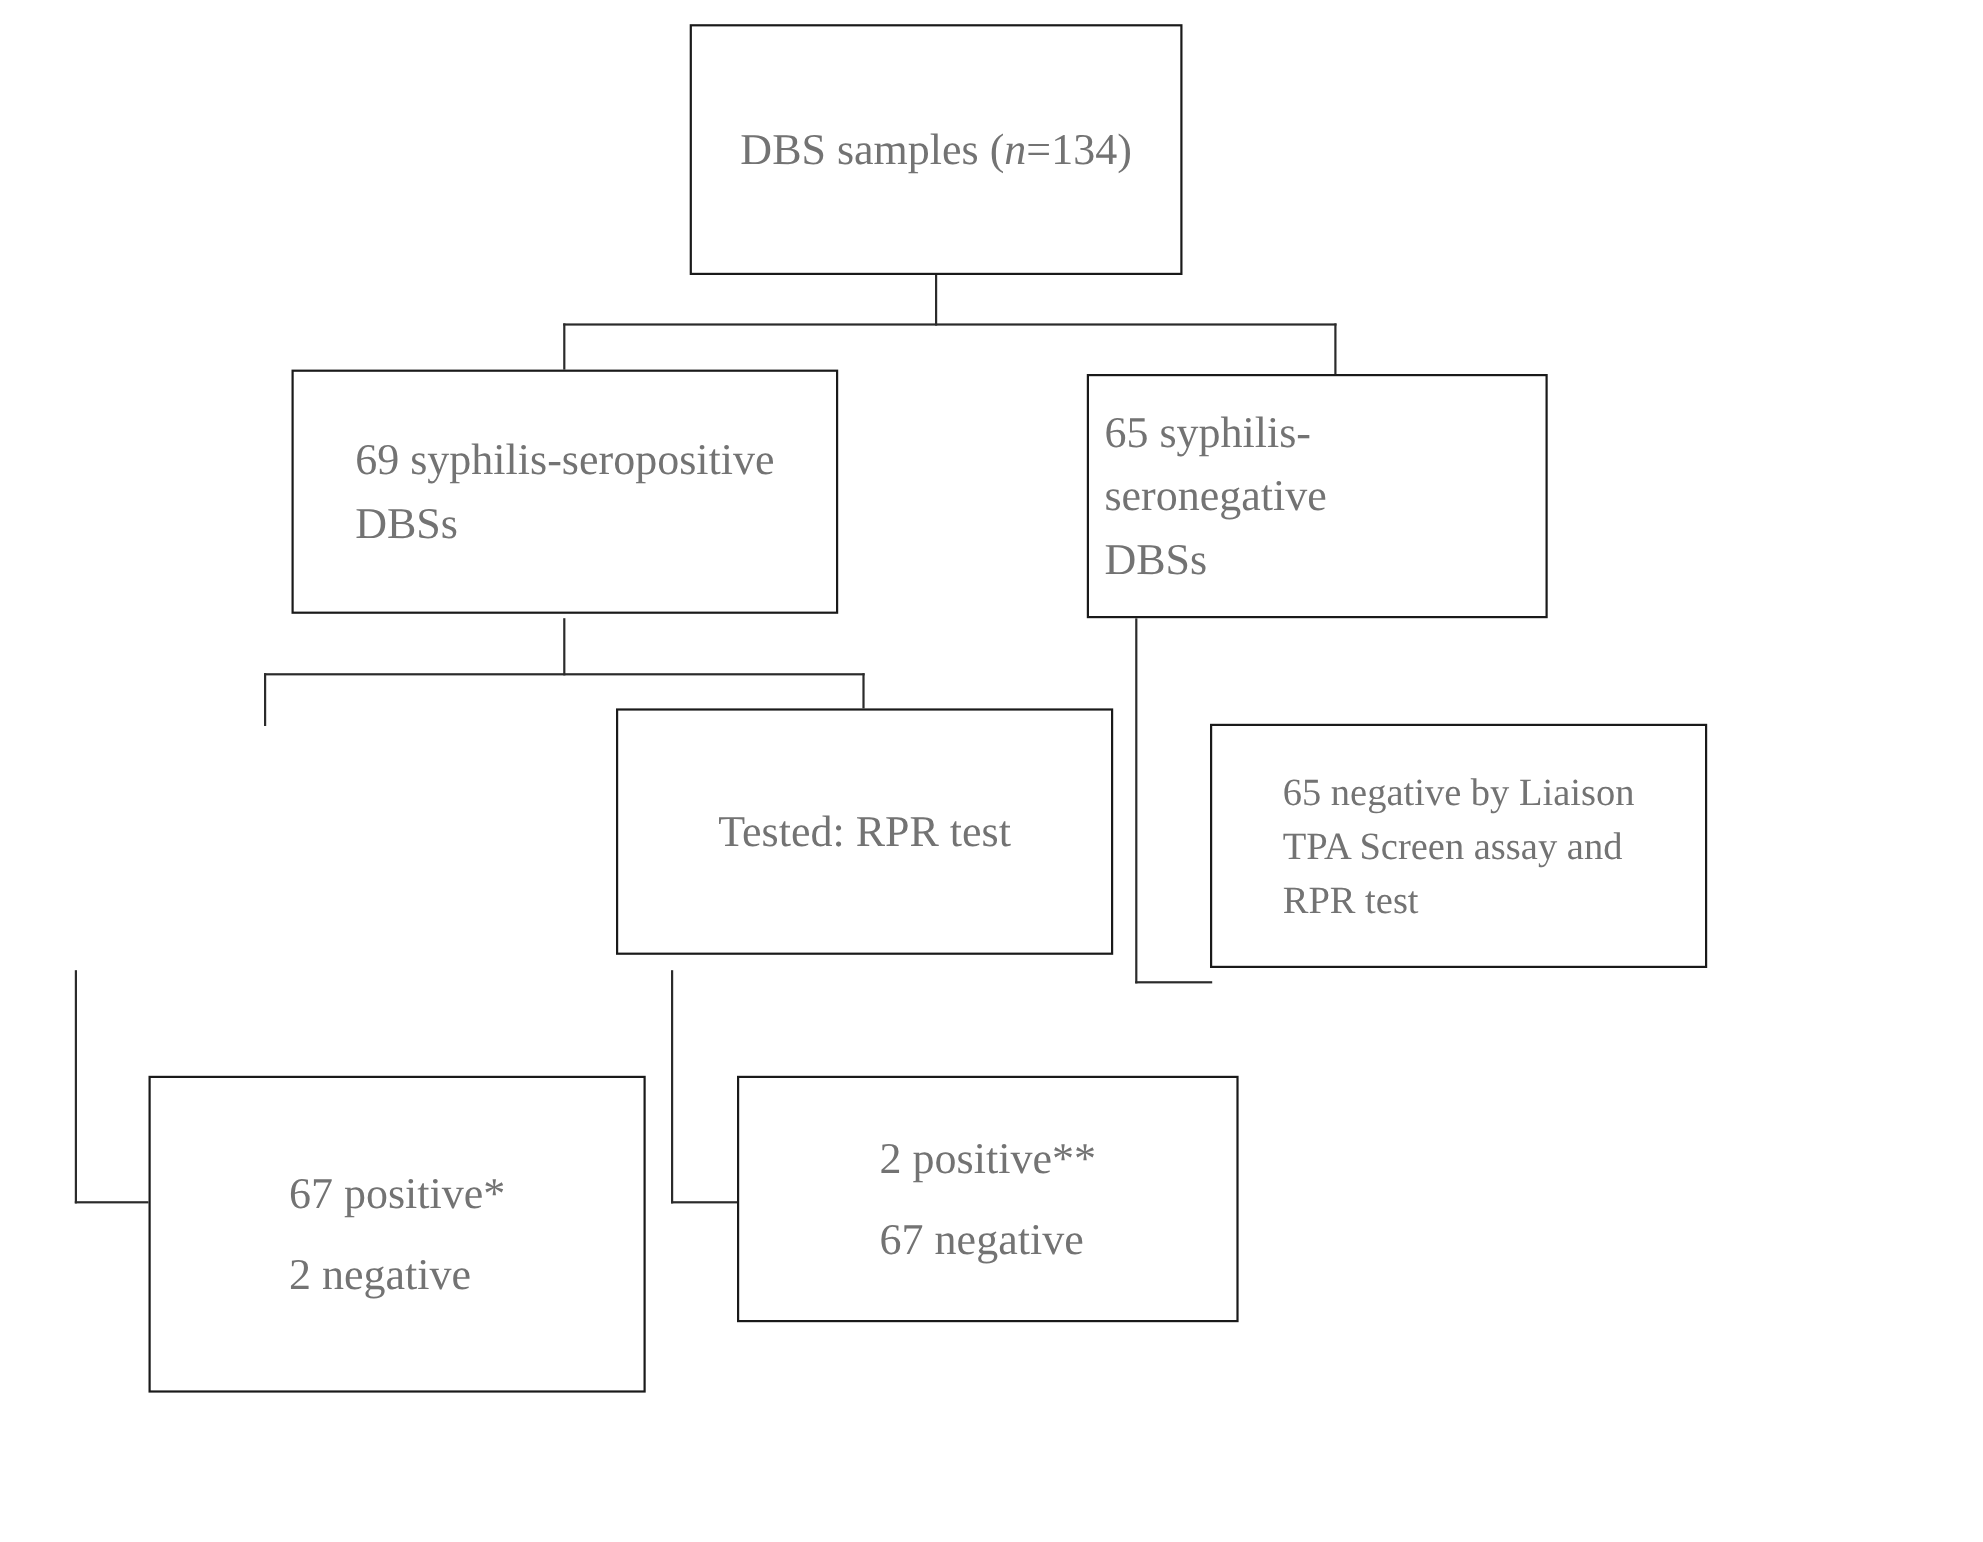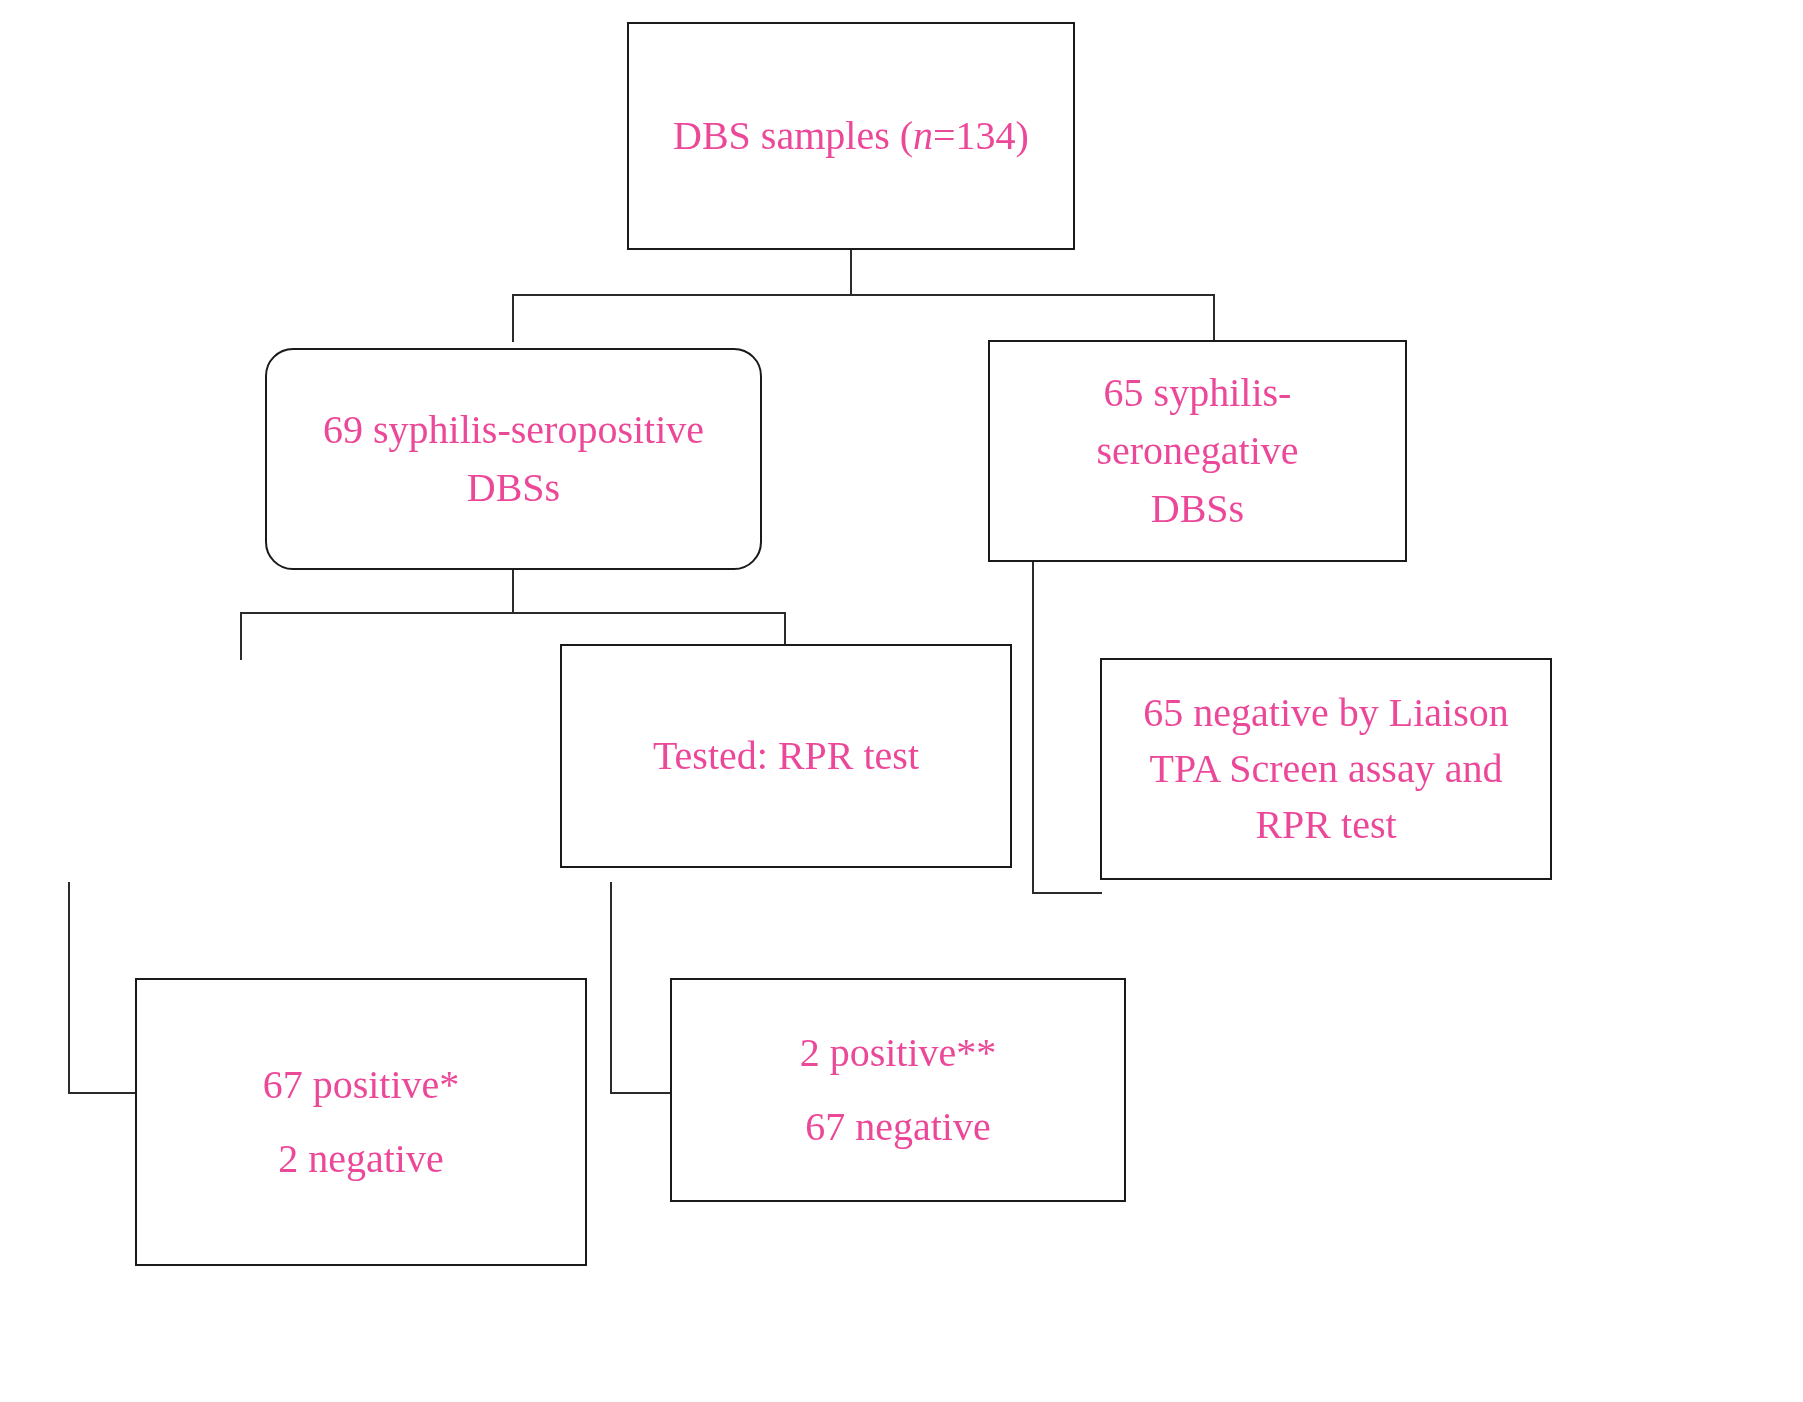--- a/index.html
+++ b/index.html
@@ -16,44 +16,43 @@
     overflow: hidden;
   }
   .node {
     position: absolute;
     box-sizing: border-box;
     border: 2px solid #1a1a1a;
     background: #ffffff;
     display: flex;
     align-items: center;
     justify-content: center;
-    text-align: center;
-    color: #ec4899;
+    color: #737373;
     line-height: 1.45;
     z-index: 3;
   }
   .node .txt {
     padding: 0 14px;
     white-space: pre-line;
   }
   .connector {
     position: absolute;
     background: #2b2b2b;
     z-index: 1;
   }
   .h-line { height: 2px; }
   .v-line { width: 2px; }
 
   
   #node-root      { left: 627px;  top: 22px;   width: 448px; height: 228px; font-size: 40px; }
-  #node-seropos   { left: 265px;  top: 348px;  width: 497px; height: 222px; font-size: 40px; border-radius: 28px; }
+  #node-seropos   { left: 265px;  top: 336px;  width: 497px; height: 222px; font-size: 40px; }
   #node-seroneg   { left: 988px;  top: 340px;  width: 419px; height: 222px; font-size: 40px; }
   #node-tpa       { left: 18px;   top: 658px;  width: 449px; height: 224px; font-size: 40px; }
   #node-rpr       { left: 560px;  top: 644px;  width: 452px; height: 224px; font-size: 40px; }
-  #node-neg-both  { left: 1100px; top: 658px;  width: 452px; height: 222px; font-size: 40px; }
+  #node-neg-both  { left: 1100px; top: 658px;  width: 452px; height: 222px; font-size: 35px; }
   #node-tpa-res   { left: 135px;  top: 978px;  width: 452px; height: 288px; font-size: 40px; }
   #node-rpr-res   { left: 670px;  top: 978px;  width: 456px; height: 224px; font-size: 40px; }
 
   #node-neg-both .txt { line-height: 1.4; }
   #node-tpa-res .txt, #node-rpr-res .txt { line-height: 1.85; }
 </style>
 </head>
 <body>
 
 <div id="canvas">

